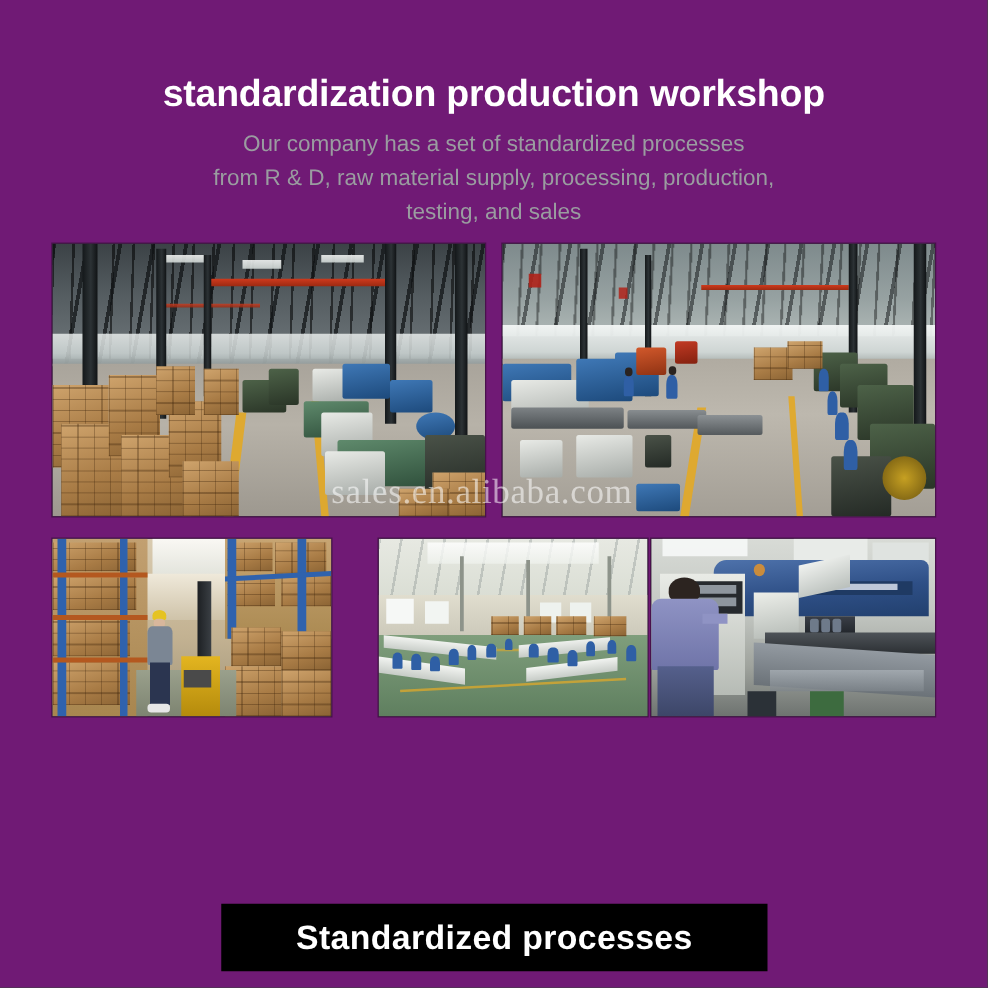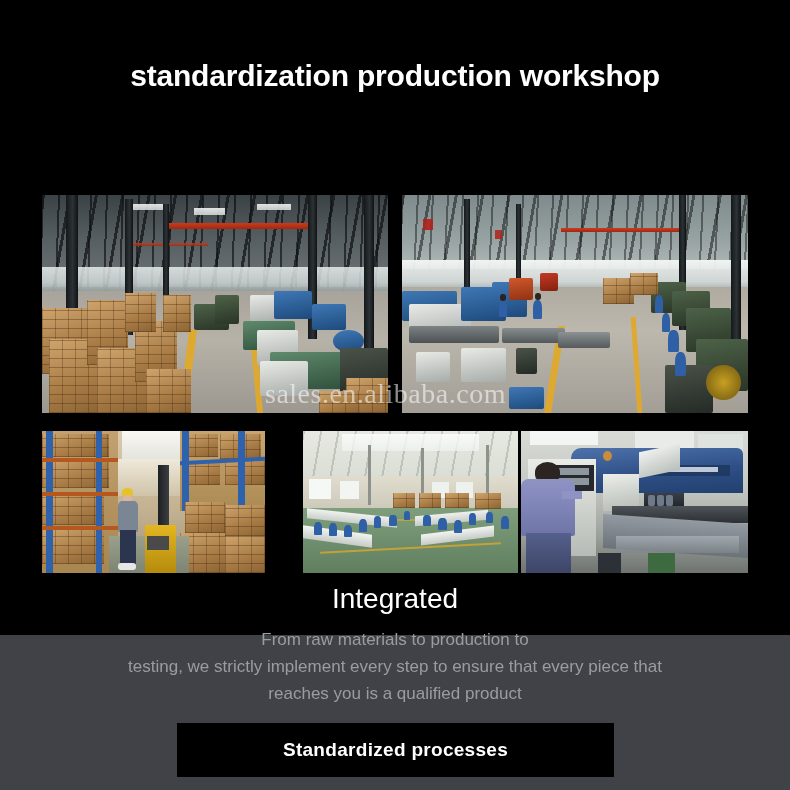--- a/index.html
+++ b/index.html
@@ -4,22 +4,22 @@
 <style>
   * { box-sizing: border-box; margin: 0; padding: 0; }
   html, body {
     width: 790px; height: 790px;
     background: #404247;
     font-family: "Liberation Sans", sans-serif;
     overflow: hidden;
   }
   .page {
     position: relative;
-    width: 790px; height: 635px;
-    background: #000000;
+    width: 790px; height: 790px;
+    background: #701a75;
   }
 
   
   .head-block { position: absolute; left: 0; top: 0; width: 790px; text-align: center; }
   .h-title {
     margin-top: 58px;
     font-size: 30px;
     font-weight: bold;
     color: #ffffff;
     letter-spacing: -0.2px;
@@ -134,30 +134,35 @@
     margin-top:10px; font-size:17px; color:#9a9ca0; line-height:27px;
   }
   .f-sub span { display:block; }
 
   .banner {
     position:absolute; left:177px; top:723px; width:437px; height:54px;
     background:#000000;
     display:flex; align-items:center; justify-content:center;
   }
   .banner-text {
-    color:#ffffff; font-size:19px; font-weight:bold; letter-spacing:0.3px;
+    color:#ffffff; font-size:27px; font-weight:bold; letter-spacing:0.3px;
   }
 </style>
 </head>
 <body>
 
 <div class="page">
 
   <div class="head-block">
     <div class="h-title">standardization production workshop</div>
+    <div class="h-sub">
+      <span>Our company has a set of standardized processes</span>
+      <span>from R &amp; D, raw material supply, processing, production,</span>
+      <span>testing, and sales</span>
+    </div>
   </div>
 
   <div class="grid">
 
     <div class="ph" id="ph1">
       <div class="scene">
         <div class="sky-roof" style="height:42%"></div>
         <div class="roof-trusses" style="height:44%"></div>
         <div class="skylight" style="left:26%;top:4%;width:10%;height:3%"></div>
         <div class="skylight" style="left:44%;top:6%;width:9%;height:3%"></div>
@@ -384,26 +389,18 @@
         <div style="position:absolute;left:34%;top:86%;width:10%;height:14%;background:#2b3137"></div>
       </div>
     </div>
 
   </div>
 
   <div class="watermark">
     <div class="wm-text">sales.en.alibaba.com</div>
   </div>
 
-  <div class="foot-block">
-    <div class="f-title">Integrated</div>
-    <div class="f-sub">
-      <span>From raw materials to production to</span>
-      <span>testing, we strictly implement every step to ensure that every piece that</span>
-      <span>reaches you is a qualified product</span>
-    </div>
-  </div>
 
   <div class="banner">
     <span class="banner-text">Standardized processes</span>
   </div>
 
 </div>
 
 </body></html>

